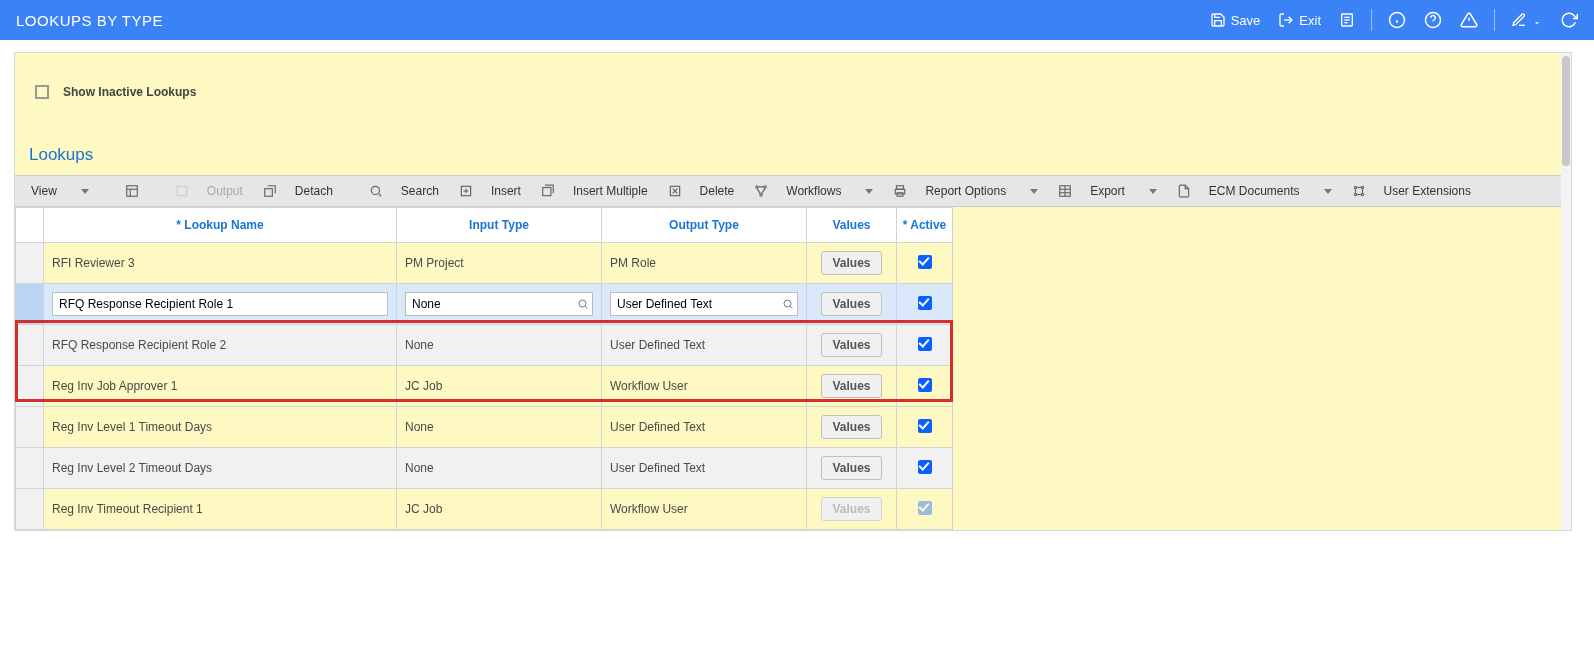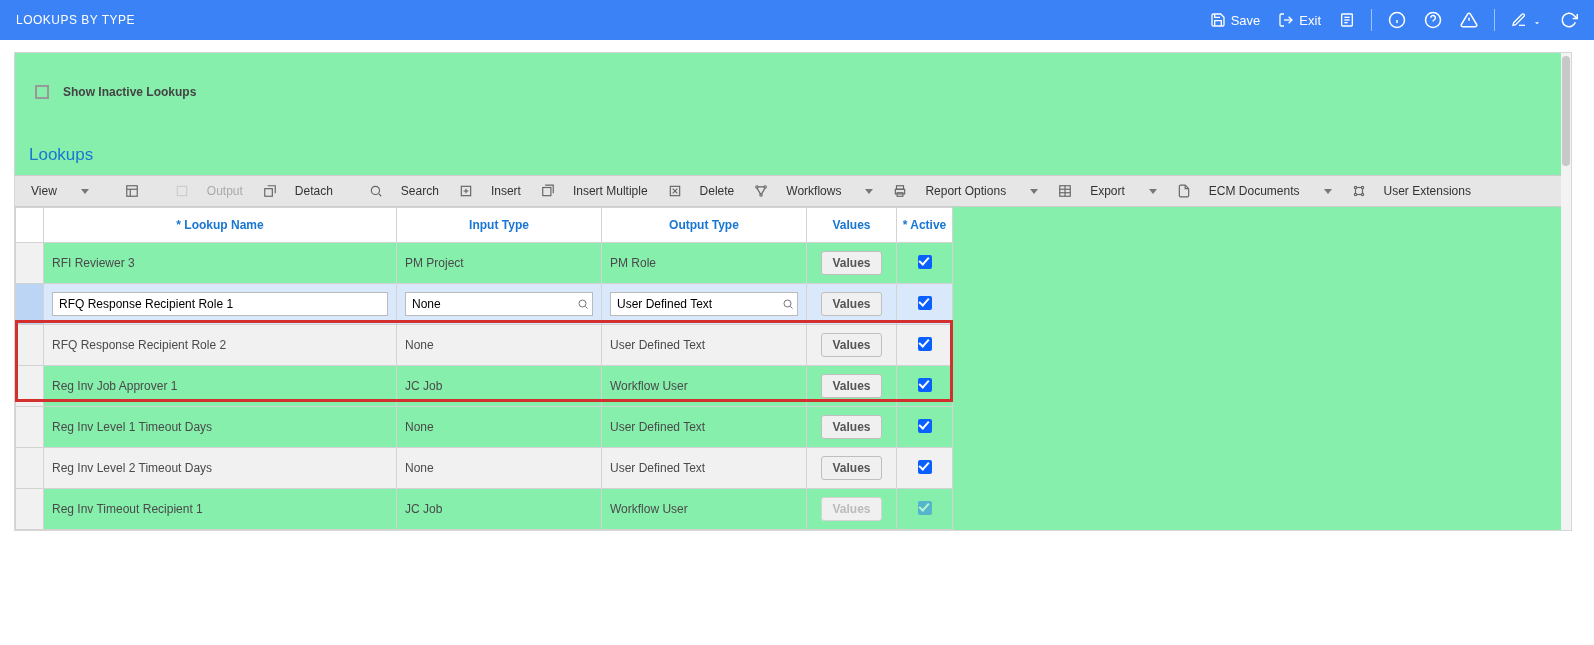--- a/index.html
+++ b/index.html
@@ -14,21 +14,21 @@
   .header-bar {
     background: #3b82f6;
     height: 40px;
     display: flex;
     align-items: center;
     justify-content: space-between;
     padding: 0 12px;
     color: #fff;
   }
   .header-title {
-    font-size: 12px;
+    font-size: 15px;
     font-weight: 500;
     letter-spacing: 0.5px;
     padding-left: 4px;
   }
   .header-actions {
     display: flex;
     align-items: center;
     gap: 10px;
   }
   .hdr-btn {
@@ -43,21 +43,21 @@
   .hdr-divider {
     width: 1px; height: 22px;
     background: rgba(255,255,255,0.5);
     margin: 0 2px;
   }
   .hdr-icon svg { display:block; }
   
   .content {
     border: 1px solid #d7d7d7;
     margin: 12px 22px 0 14px;
-    background: #86efac;
+    background: #fef9c3;
     position: relative;
   }
   .content-scroll {
     position:absolute;
     right:0; top:0; bottom:0;
     width:10px;
     background:#f3f3f3;
   }
   .content-scroll::before{
     content:"";

